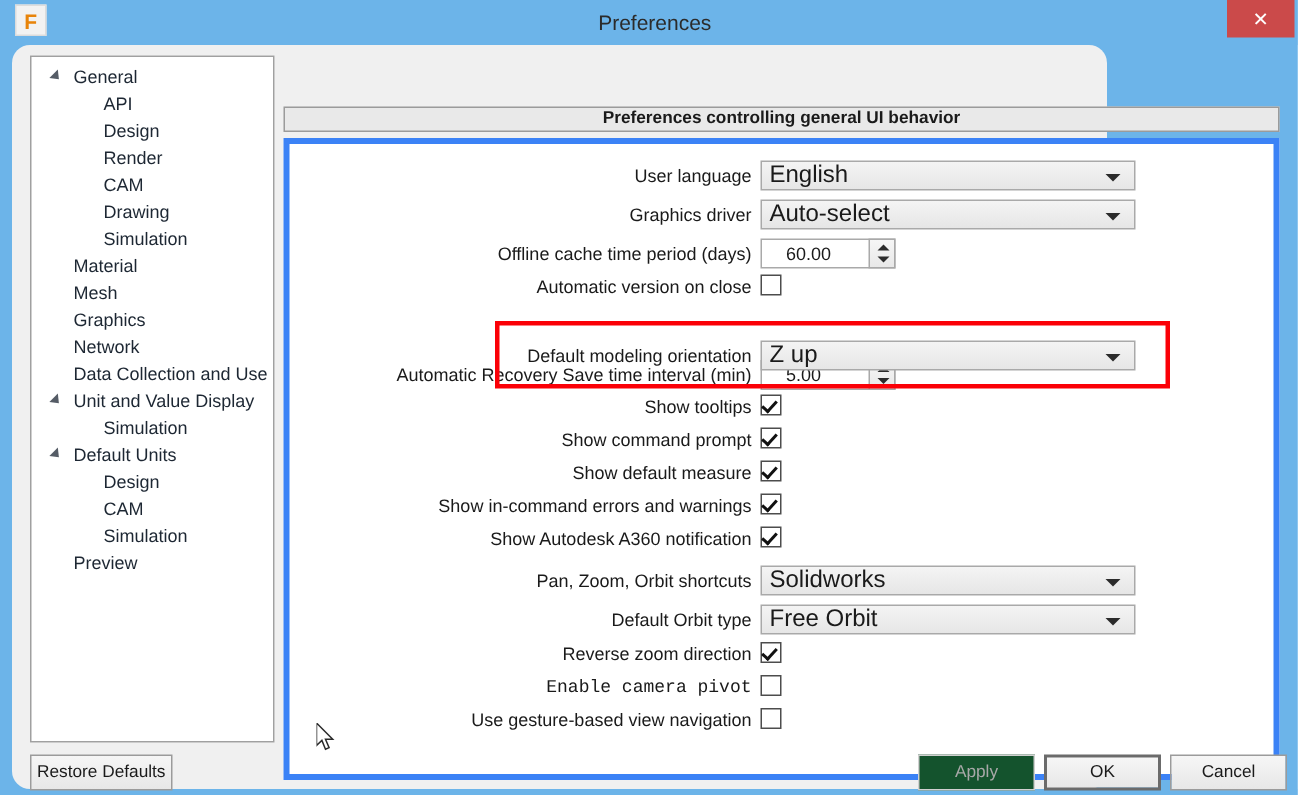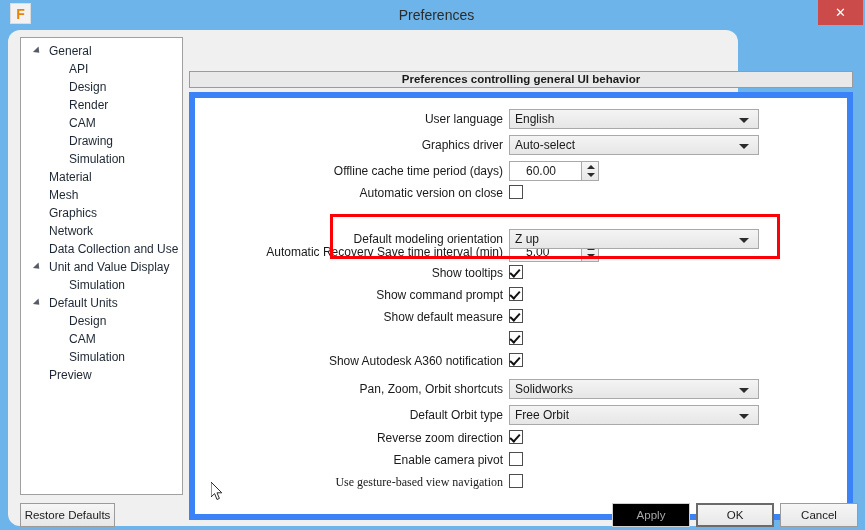--- a/index.html
+++ b/index.html
@@ -120,21 +120,21 @@
     line-height: 15px;
     font-size: 11.5px;
     font-weight: bold;
     color: #1a1a1a;
   }
   #right-pane {
     position: absolute;
     left: 181px; top: 62px;
     width: 664px; height: 428px;
     background: #ffffff;
-    border: 6px solid #3b82f6;
+    border: 4px solid #3b82f6;
     overflow: hidden;
   }
 
   
   .row {
     position: absolute;
     height: 20px;
     left: 0;
     width: 664px;
   }
@@ -152,21 +152,21 @@
   .combo {
     position: absolute;
     left: 314px;
     top: 0;
     width: 250px;
     height: 20px;
     background: linear-gradient(to bottom,#f4f4f4 0%,#e6e6e6 100%);
     border: 1px solid #a9a9a9;
     line-height: 18px;
     padding-left: 5px;
-    font-size: 12px;
+    font-size: 16px;
     color: #1a1a1a;
     cursor: default;
   }
   .combo .arrow {
     position: absolute;
     right: 9px; top: 8px;
     width: 0; height: 0;
     border-left: 5px solid transparent;
     border-right: 5px solid transparent;
     border-top: 5px solid #2b2b2b;
@@ -237,21 +237,21 @@
     background: linear-gradient(to bottom,#f6f6f6 0%,#e7e7e7 100%);
     border: 1px solid #9b9b9b;
     font-size: 11.5px;
     color: #1a1a1a;
     text-align: center;
     line-height: 22px;
     cursor: default;
   }
   #btn-restore { left: 12px; top: 473px; width: 95px; }
   #btn-apply   { left: 604px; top: 473px; width: 78px; color: #a8a8a8;
-                 background: #000000; border-color: #d0d0d0; }
+                 background: #14532d; border-color: #d0d0d0; }
   #btn-ok      { left: 688px; top: 473px; width: 78px;
                  border: 2px solid #6b6b6b; line-height: 20px; }
   #btn-cancel  { left: 772px; top: 473px; width: 78px; }
 
   
   #cursor {
     position: absolute;
     left: 203px; top: 452px;
     width: 14px; height: 20px;
     z-index: 40;
@@ -334,43 +334,44 @@
         </div>
         <div class="row" style="top: 187px;">
           <div class="row-label">Show command prompt</div>
           <div class="chk checked"></div>
         </div>
         <div class="row" style="top: 209px;">
           <div class="row-label">Show default measure</div>
           <div class="chk checked"></div>
         </div>
         <div class="row" style="top: 231px;">
+          <div class="row-label">Show in-command errors and warnings</div>
           <div class="chk checked"></div>
         </div>
         <div class="row" style="top: 253px;">
           <div class="row-label">Show Autodesk A360 notification</div>
           <div class="chk checked"></div>
         </div>
         <div class="row" style="top: 281px;">
           <div class="row-label">Pan, Zoom, Orbit shortcuts</div>
           <div class="combo"><span>Solidworks</span><span class="arrow"></span></div>
         </div>
         <div class="row" style="top: 307px;">
           <div class="row-label">Default Orbit type</div>
           <div class="combo"><span>Free Orbit</span><span class="arrow"></span></div>
         </div>
         <div class="row" style="top: 330px;">
           <div class="row-label">Reverse zoom direction</div>
           <div class="chk checked"></div>
         </div>
-        <div class="row" style="top: 352px;">
+        <div class="row" style="top: 352px; font-family: Liberation Mono, monospace;">
           <div class="row-label">Enable camera pivot</div>
           <div class="chk"></div>
         </div>
-        <div class="row" style="top: 374px; font-family: Liberation Serif, serif;">
+        <div class="row" style="top: 374px;">
           <div class="row-label">Use gesture-based view navigation</div>
           <div class="chk"></div>
         </div>
       </div>
 
     <div id="red-box"></div>
 
     <div class="btn" id="btn-restore">Restore Defaults</div>
     <div class="btn" id="btn-apply">Apply</div>
     <div class="btn" id="btn-ok">OK</div>

